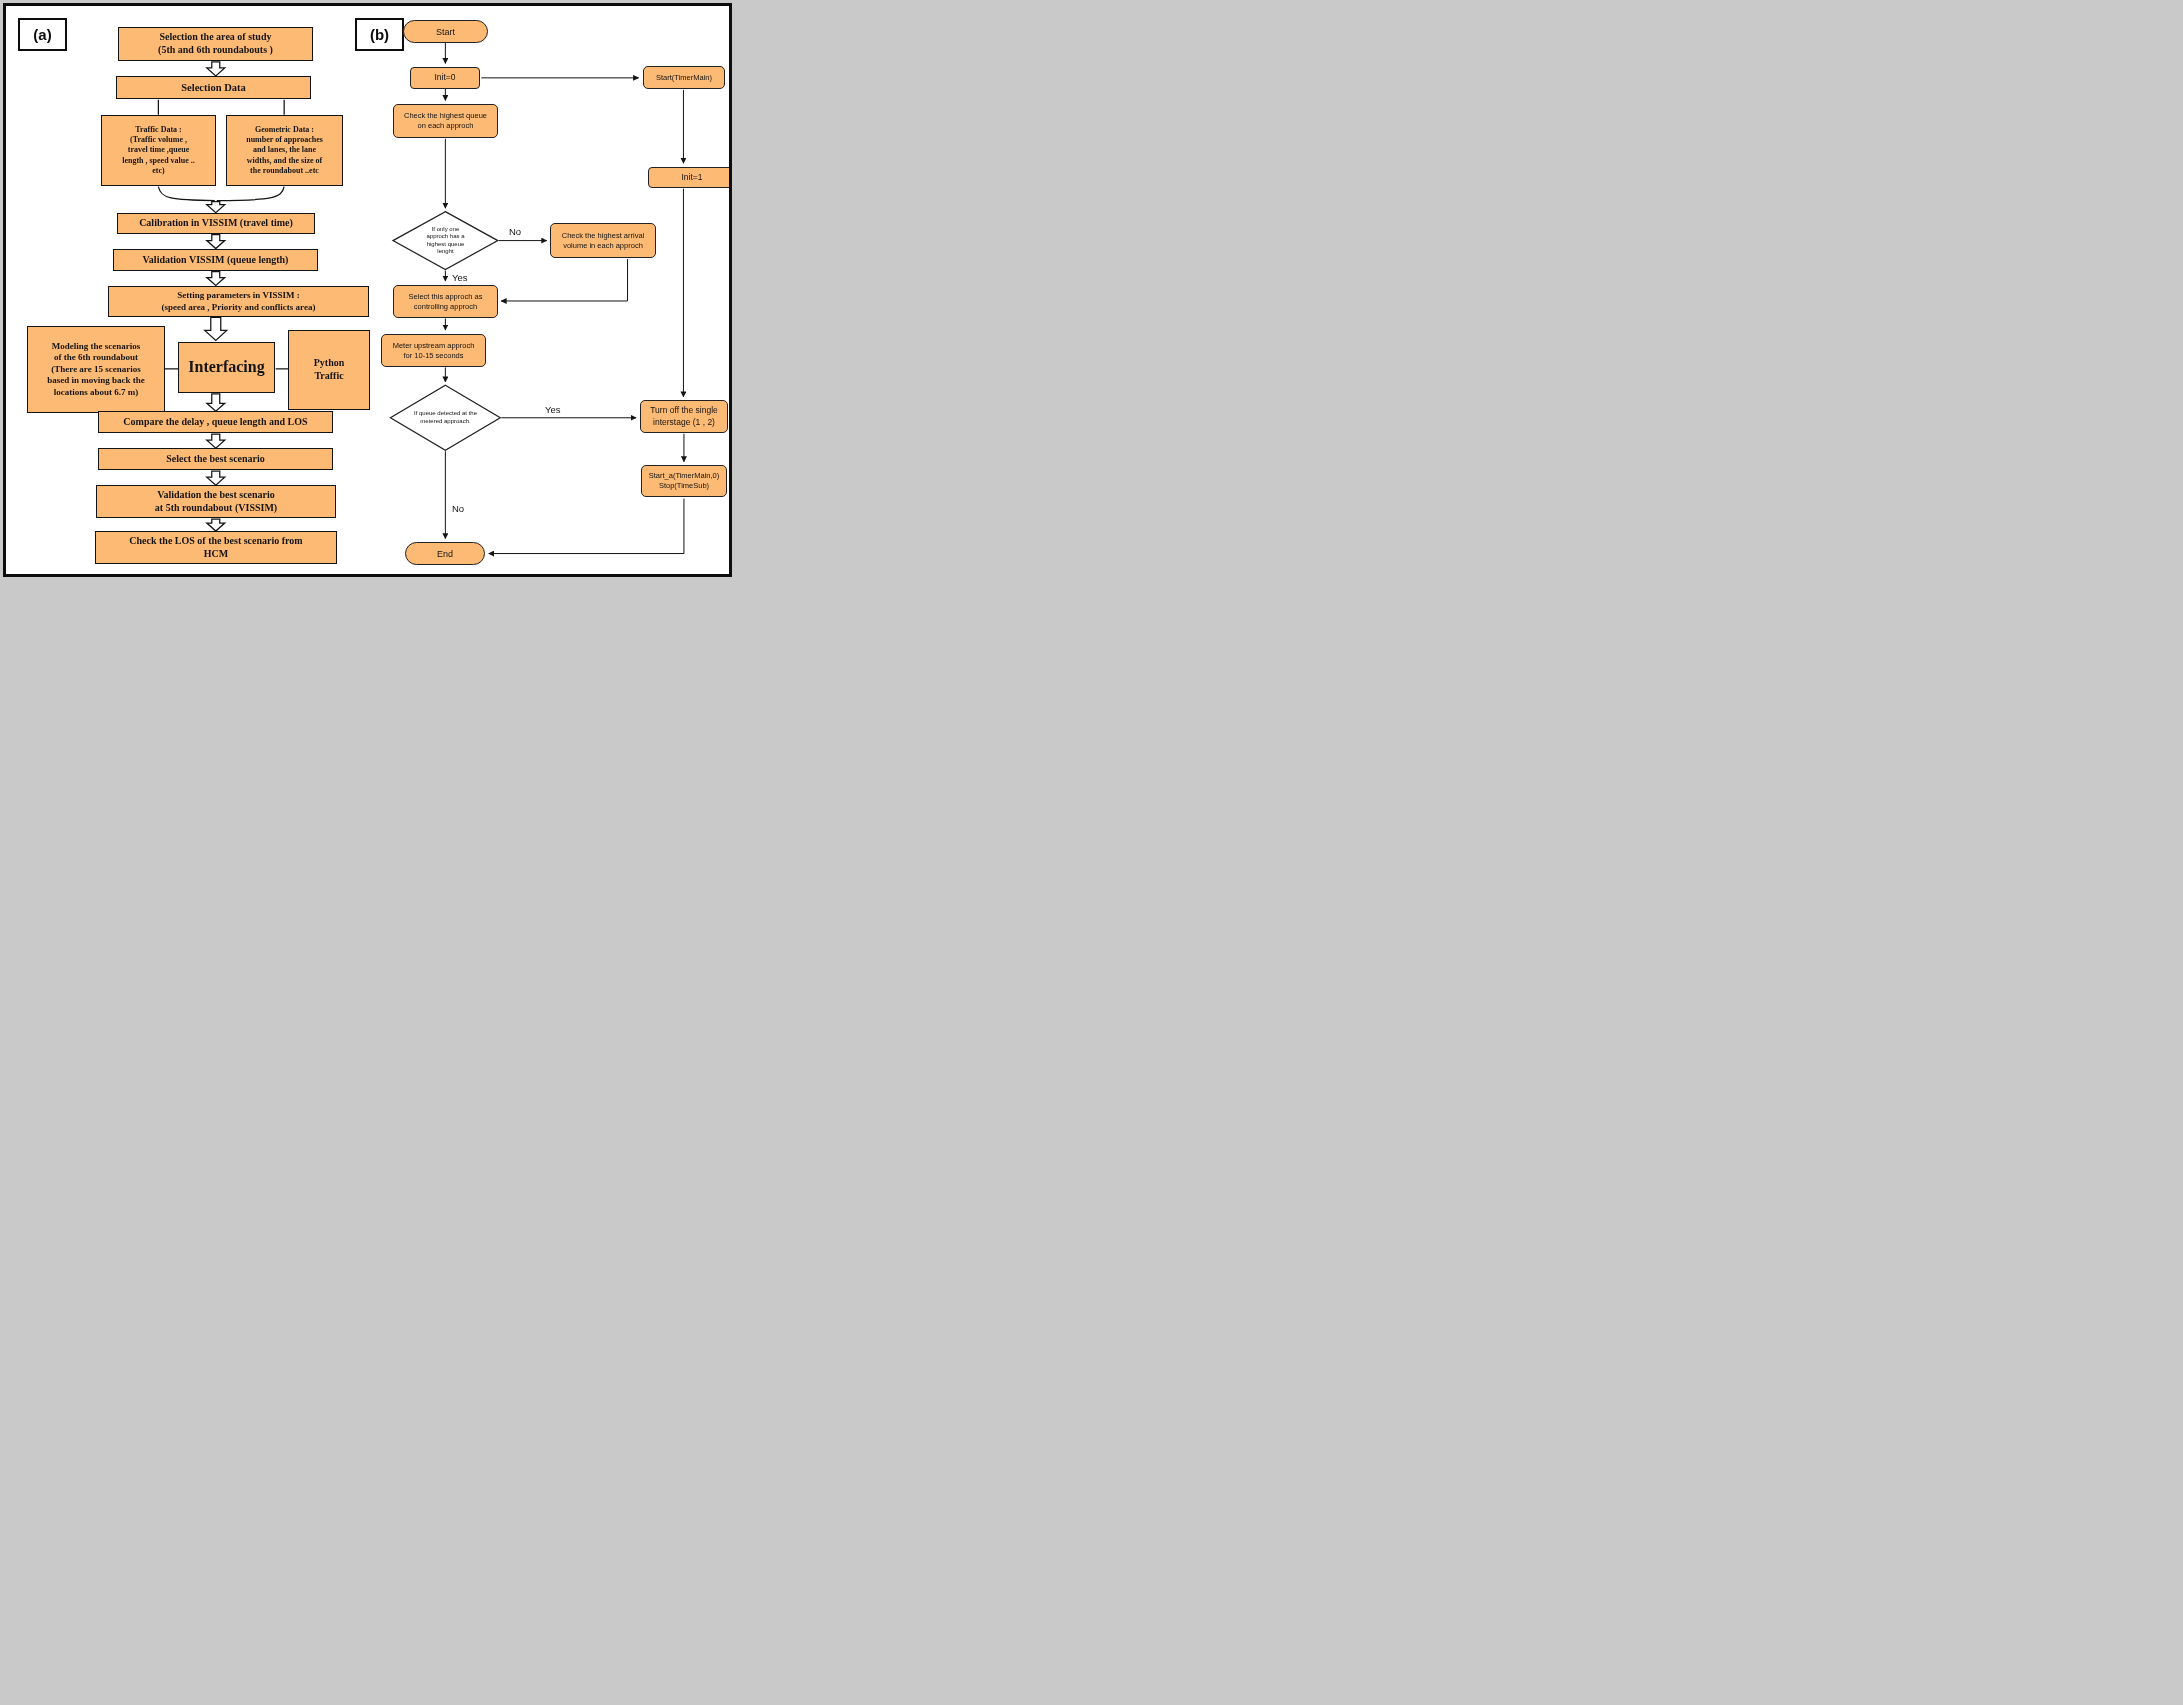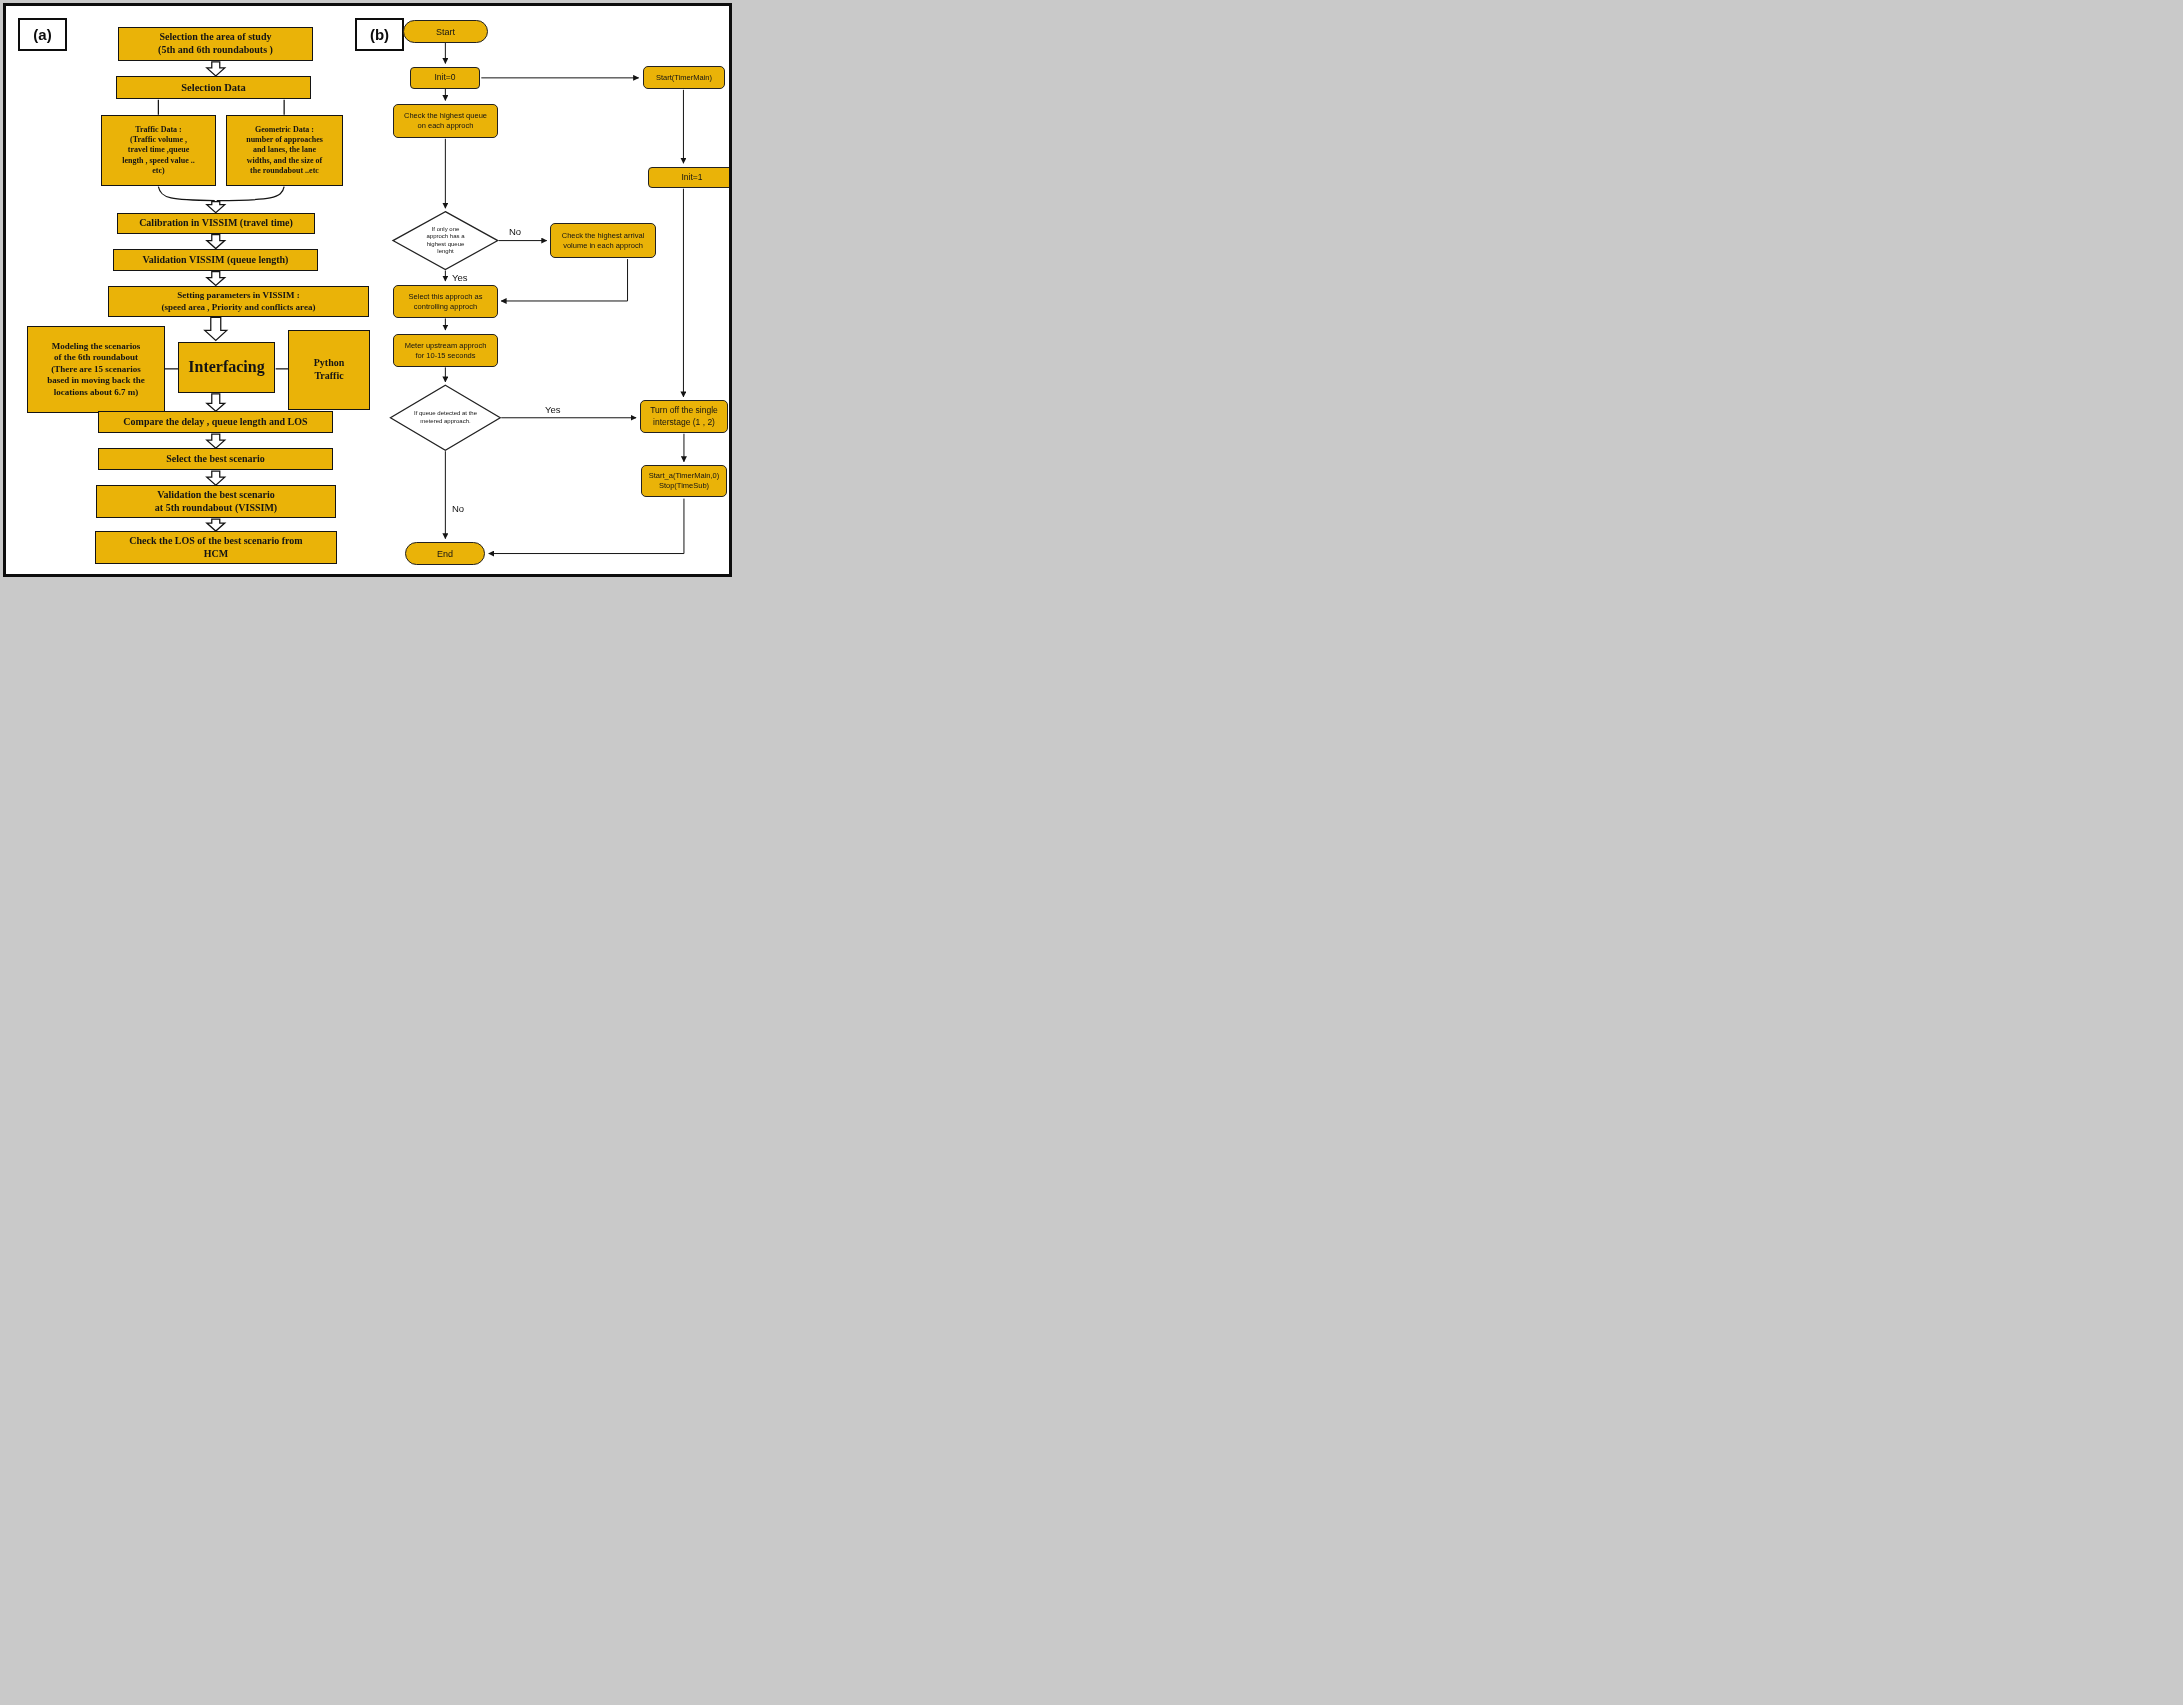--- a/index.html
+++ b/index.html
@@ -10,21 +10,21 @@
     margin: 3px;
     background: #ffffff;
     border: 3px solid #0d0d0d;
     overflow: hidden;
   }
   .wires { position: absolute; left:0; top:0; width: 723px; height: 568px; }
   .node {
     position: absolute;
     display: flex; align-items: center; justify-content: center;
     text-align: center; white-space: pre-line;
-    background: #eab308; color: #141414;
+    background: #fdba74; color: #141414;
   }
   .abox {
     border: 1.5px solid #141414;
     font-family: "Liberation Serif", serif;
     font-weight: bold; line-height: 1.28;
   }
   .bbox {
     border: 1.2px solid #222;
     border-radius: 5px;
     font-family: "Liberation Sans", sans-serif;
@@ -153,21 +153,21 @@
   <div class="node oval" style="left:397px; top:14px; width:85px; height:23px; font-size:9px;">Start</div>
   <div class="node bbox sq" style="left:404px; top:61px; width:70px; height:22px; font-size:8.5px;">Init=0</div>
   <div class="node bbox" style="left:637px; top:60px; width:82px; height:23px; font-size:7.5px;">Start(TimerMain)</div>
   <div class="node bbox" style="left:387px; top:98px; width:105px; height:34px; font-size:7.5px;">Check the highest queue
 on each approch</div>
   <div class="node bbox sq" style="left:642px; top:161px; width:88px; height:21px; font-size:8.5px;">Init=1</div>
   <div class="node bbox" style="left:544px; top:217px; width:106px; height:35px; font-size:7.5px;">Check the highest arrival
 volume in each approch</div>
   <div class="node bbox" style="left:387px; top:279px; width:105px; height:33px; font-size:7.5px;">Select this approch as
 controlling approch</div>
-  <div class="node bbox" style="left:387px; top:328px; width:105px; height:33px; font-size:7.5px;">Meter upstream approch
+  <div class="node bbox" style="left:375px; top:328px; width:105px; height:33px; font-size:7.5px;">Meter upstream approch
 for 10-15 seconds</div>
   <div class="node bbox" style="left:634px; top:394px; width:88px; height:33px; font-size:8.5px;">Turn off the single
 interstage (1 , 2)</div>
   <div class="node bbox" style="left:635px; top:459px; width:86px; height:32px; font-size:7.5px;">Start_a(TimerMain,0)
 Stop(TimeSub)</div>
   <div class="node oval" style="left:399px; top:536px; width:80px; height:23px; font-size:9px;">End</div>
 
   <div class="dtext" style="left:397px; top:212px; width:85px; height:45px; font-size:6px;">If only one
 approch has a
 highest queue

